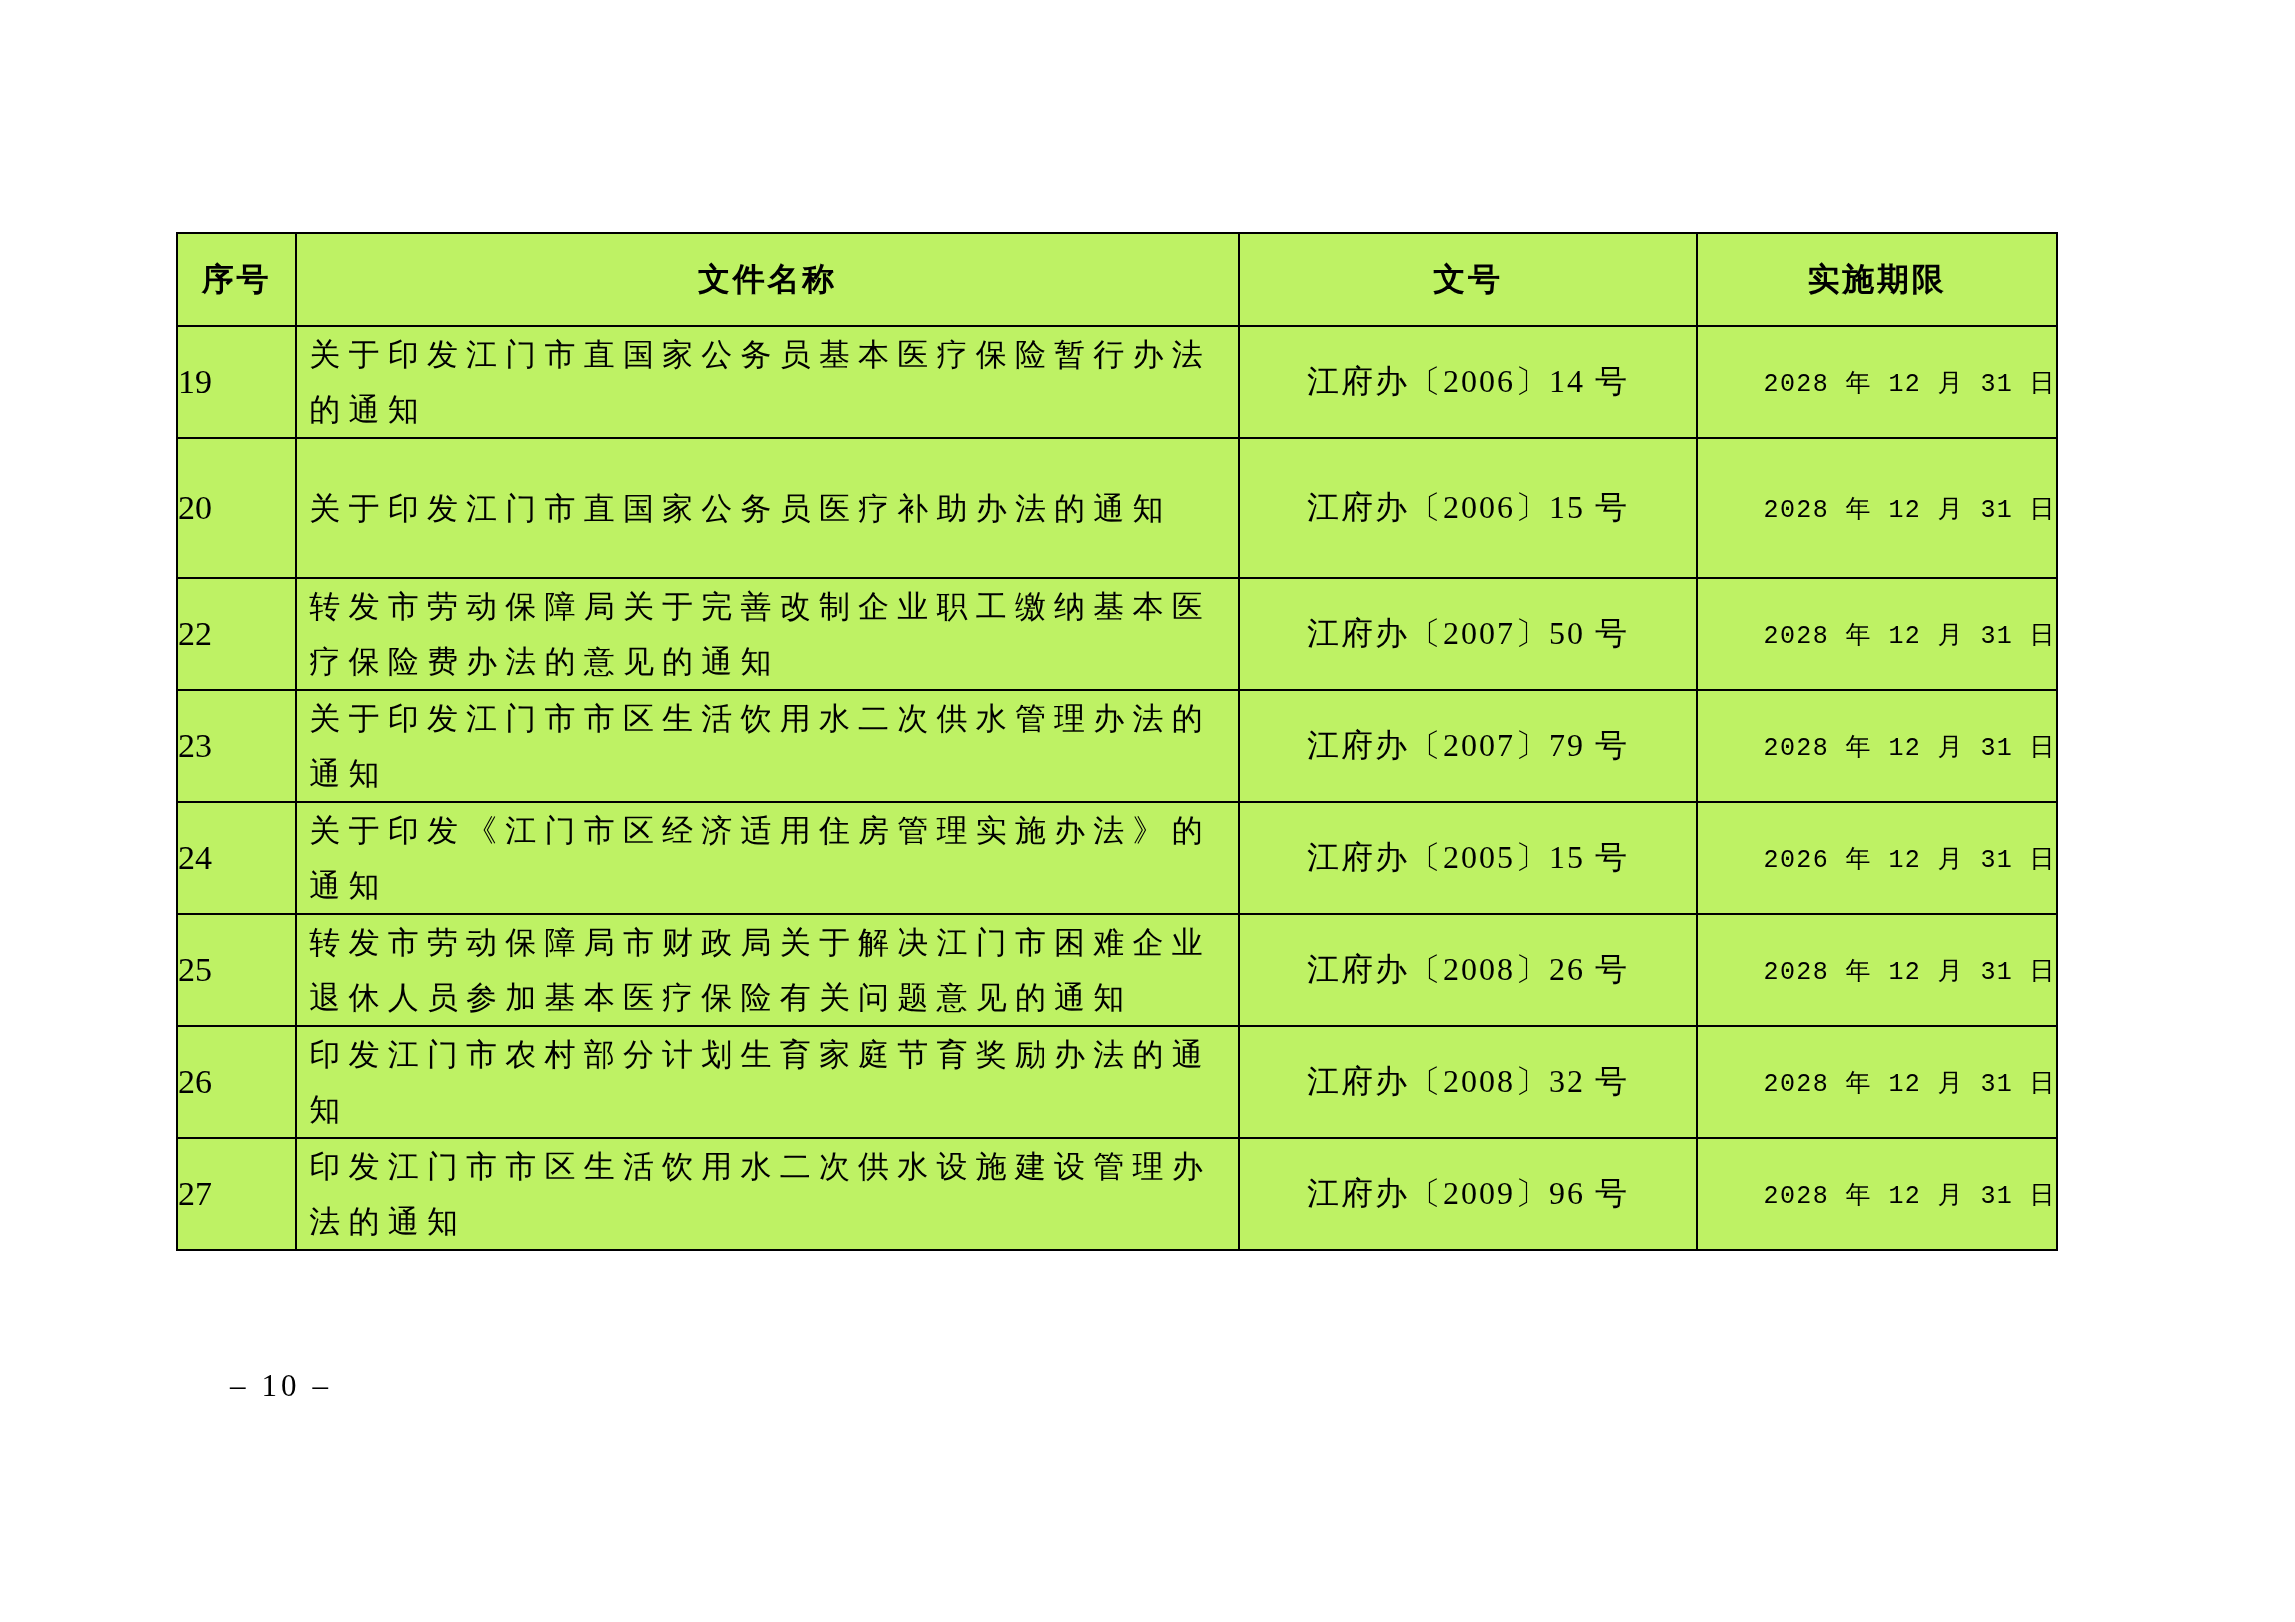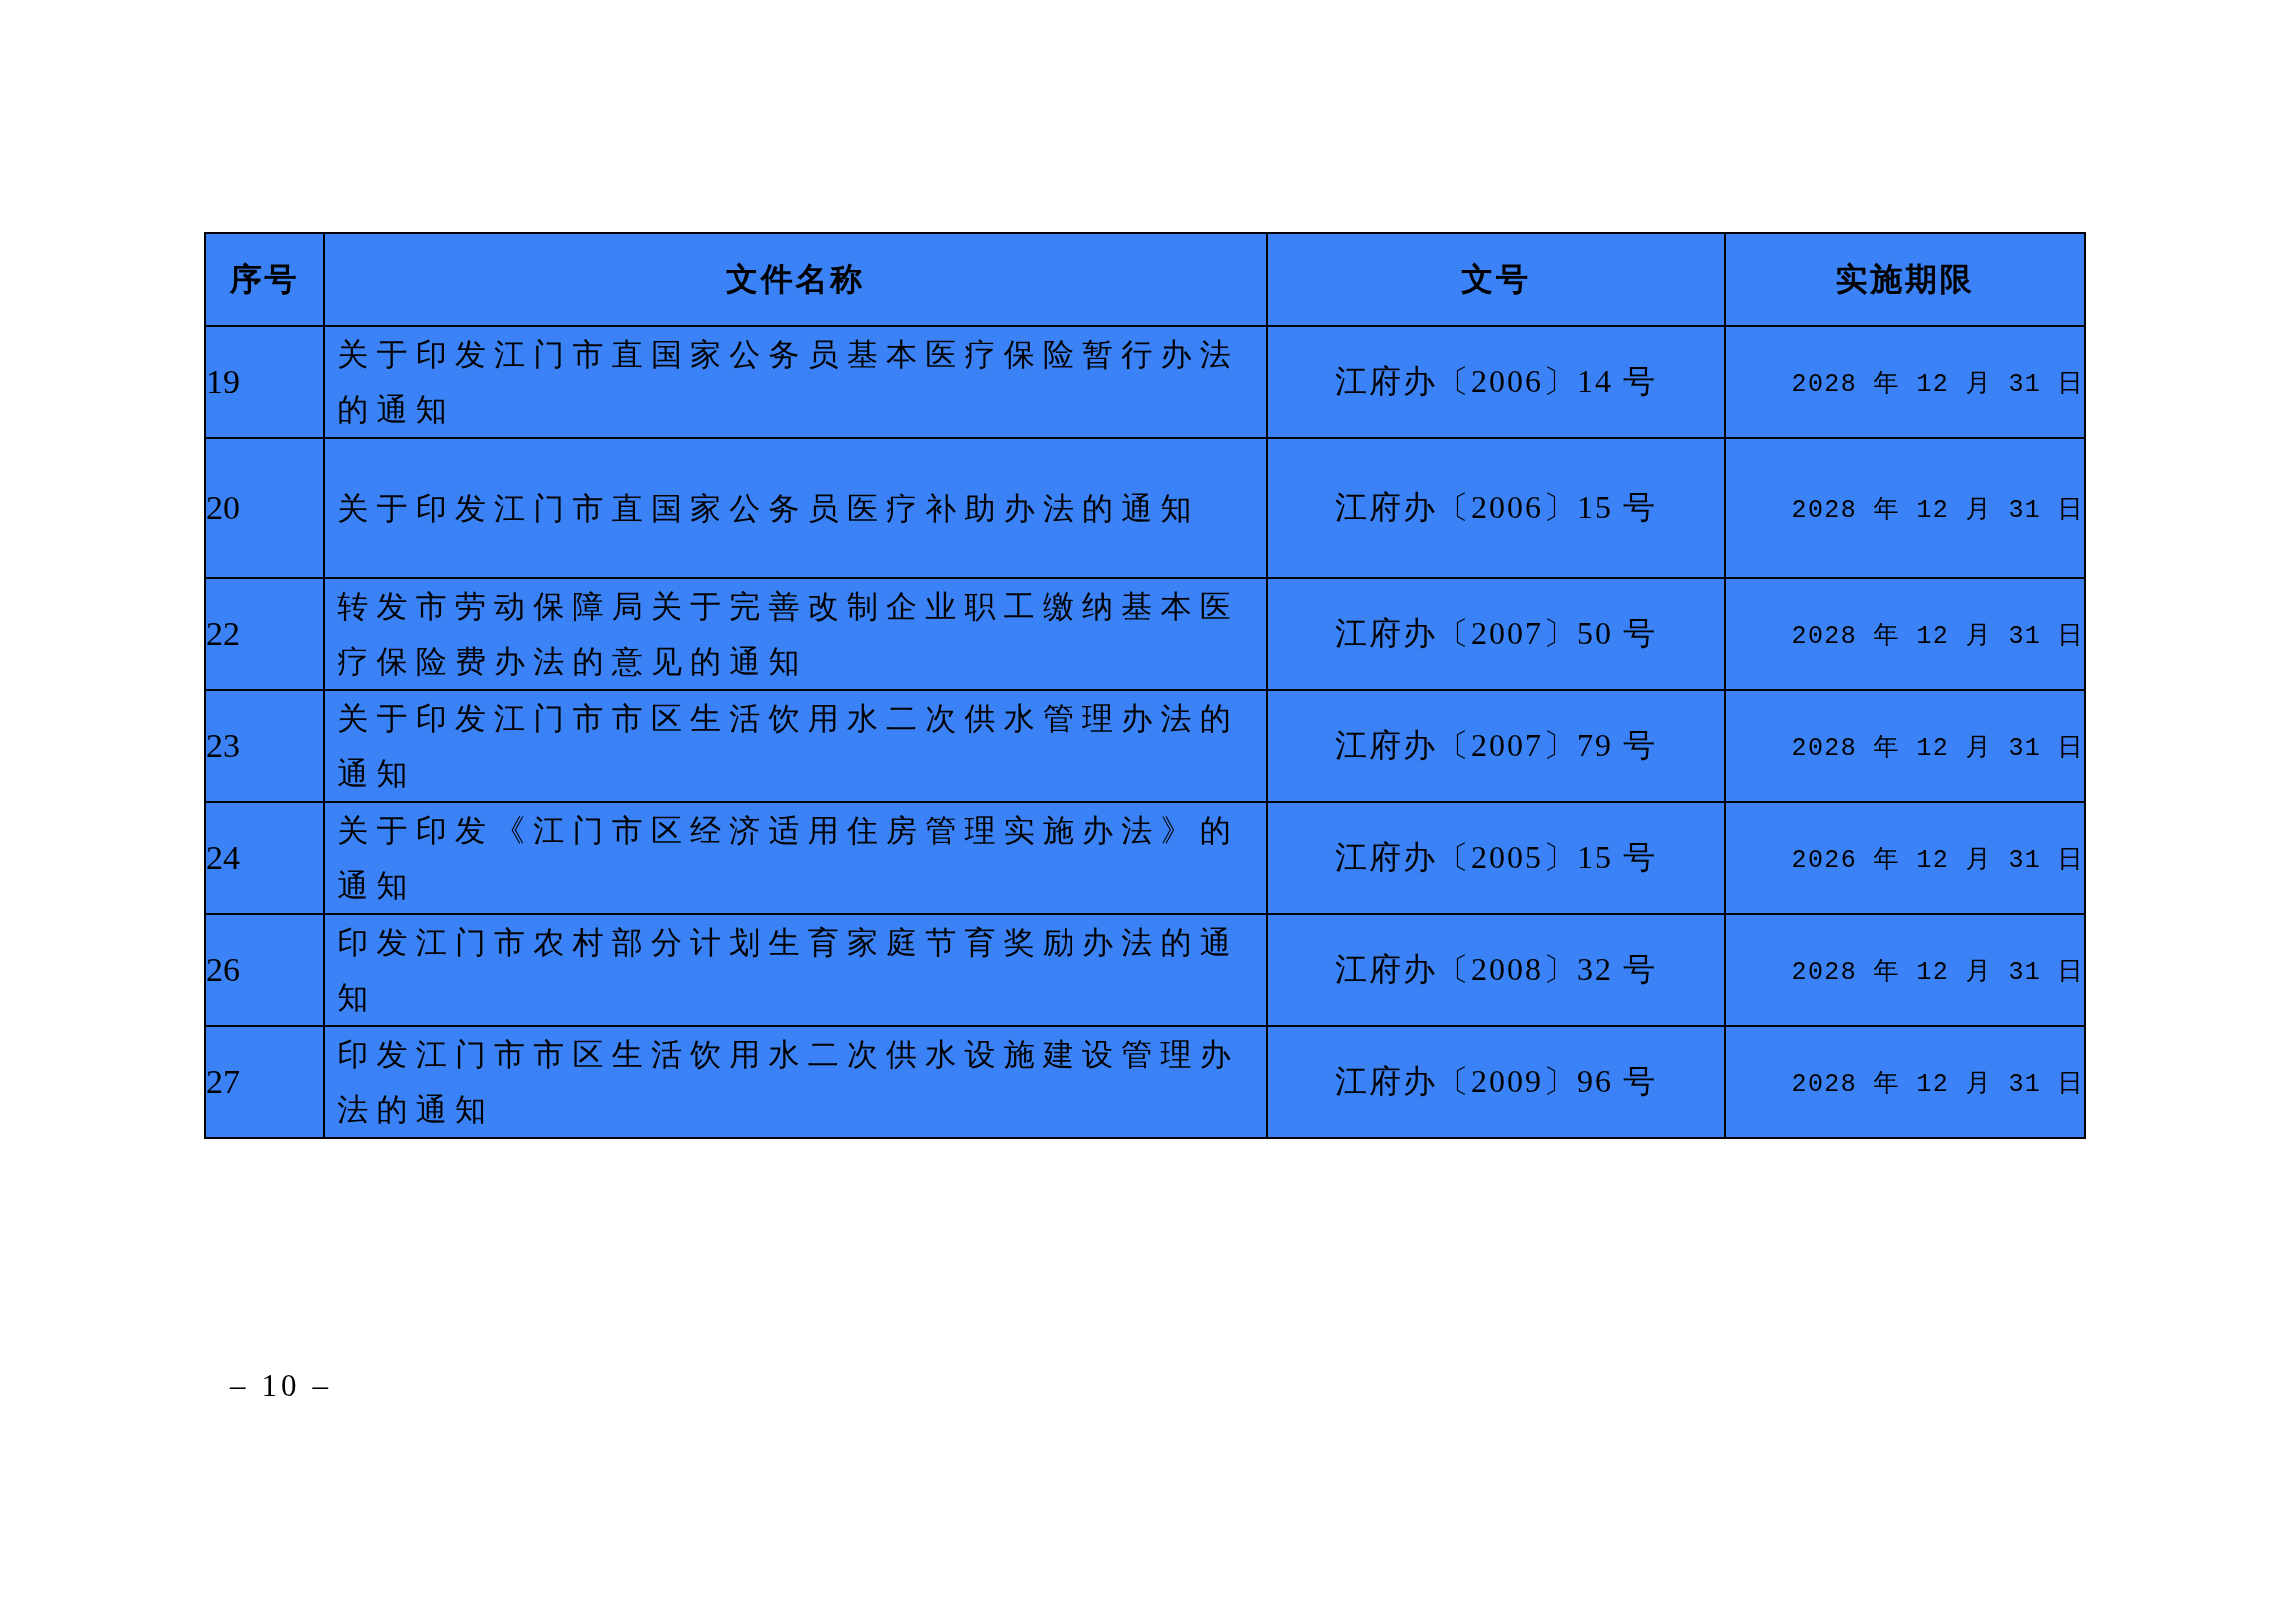--- a/index.html
+++ b/index.html
@@ -9,26 +9,26 @@
   }
   body {
     position: relative;
     width: 2295px;
     height: 1623px;
     font-family: "Liberation Serif", serif;
     color: #000;
   }
   .doc-table {
     position: absolute;
-    left: 204px;
+    left: 176px;
     top: 232px;
     width: 1880px;
     border-collapse: collapse;
     table-layout: fixed;
-    background: #3b82f6;
+    background: #bef264;
   }
   .doc-table td, .doc-table th {
     border: 2px solid #000;
     padding: 0;
     overflow: hidden;
     vertical-align: middle;
   }
   .doc-table th {
     font-family: "Liberation Sans", sans-serif;
     font-weight: 700;
@@ -114,20 +114,26 @@
       <td class="col-doc">江府办〔2007〕79 号</td>
       <td class="col-deadline">2028 年 12 月 31 日</td>
     </tr>
     <tr style="height:106px">
       <td class="col-no">24</td>
       <td class="col-name">关于印发《江门市区经济适用住房管理实施办法》的通知</td>
       <td class="col-doc">江府办〔2005〕15 号</td>
       <td class="col-deadline">2026 年 12 月 31 日</td>
     </tr>
     <tr style="height:112px">
+      <td class="col-no">25</td>
+      <td class="col-name">转发市劳动保障局市财政局关于解决江门市困难企业退休人员参加基本医疗保险有关问题意见的通知</td>
+      <td class="col-doc">江府办〔2008〕26 号</td>
+      <td class="col-deadline">2028 年 12 月 31 日</td>
+    </tr>
+    <tr style="height:112px">
       <td class="col-no">26</td>
       <td class="col-name">印发江门市农村部分计划生育家庭节育奖励办法的通知</td>
       <td class="col-doc">江府办〔2008〕32 号</td>
       <td class="col-deadline">2028 年 12 月 31 日</td>
     </tr>
     <tr style="height:109px">
       <td class="col-no">27</td>
       <td class="col-name">印发江门市市区生活饮用水二次供水设施建设管理办法的通知</td>
       <td class="col-doc">江府办〔2009〕96 号</td>
       <td class="col-deadline">2028 年 12 月 31 日</td>

